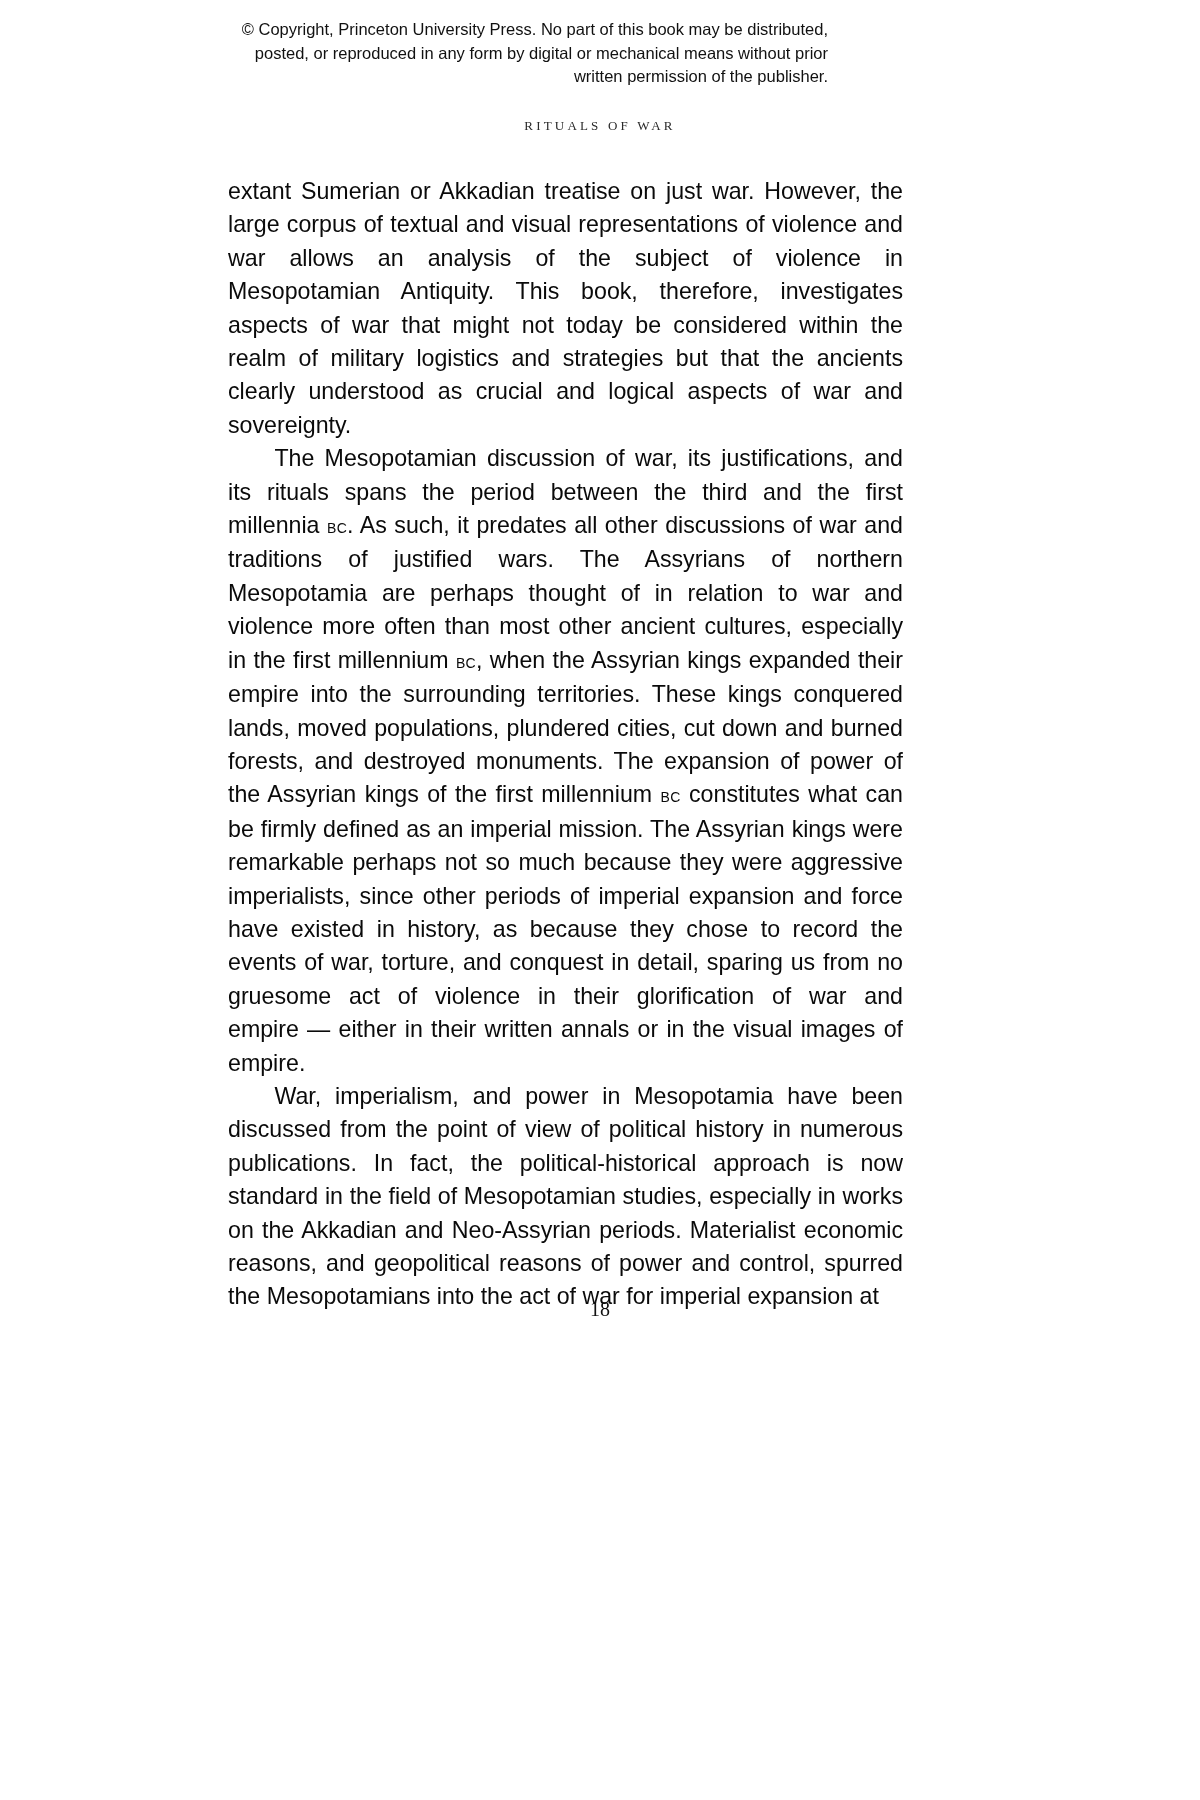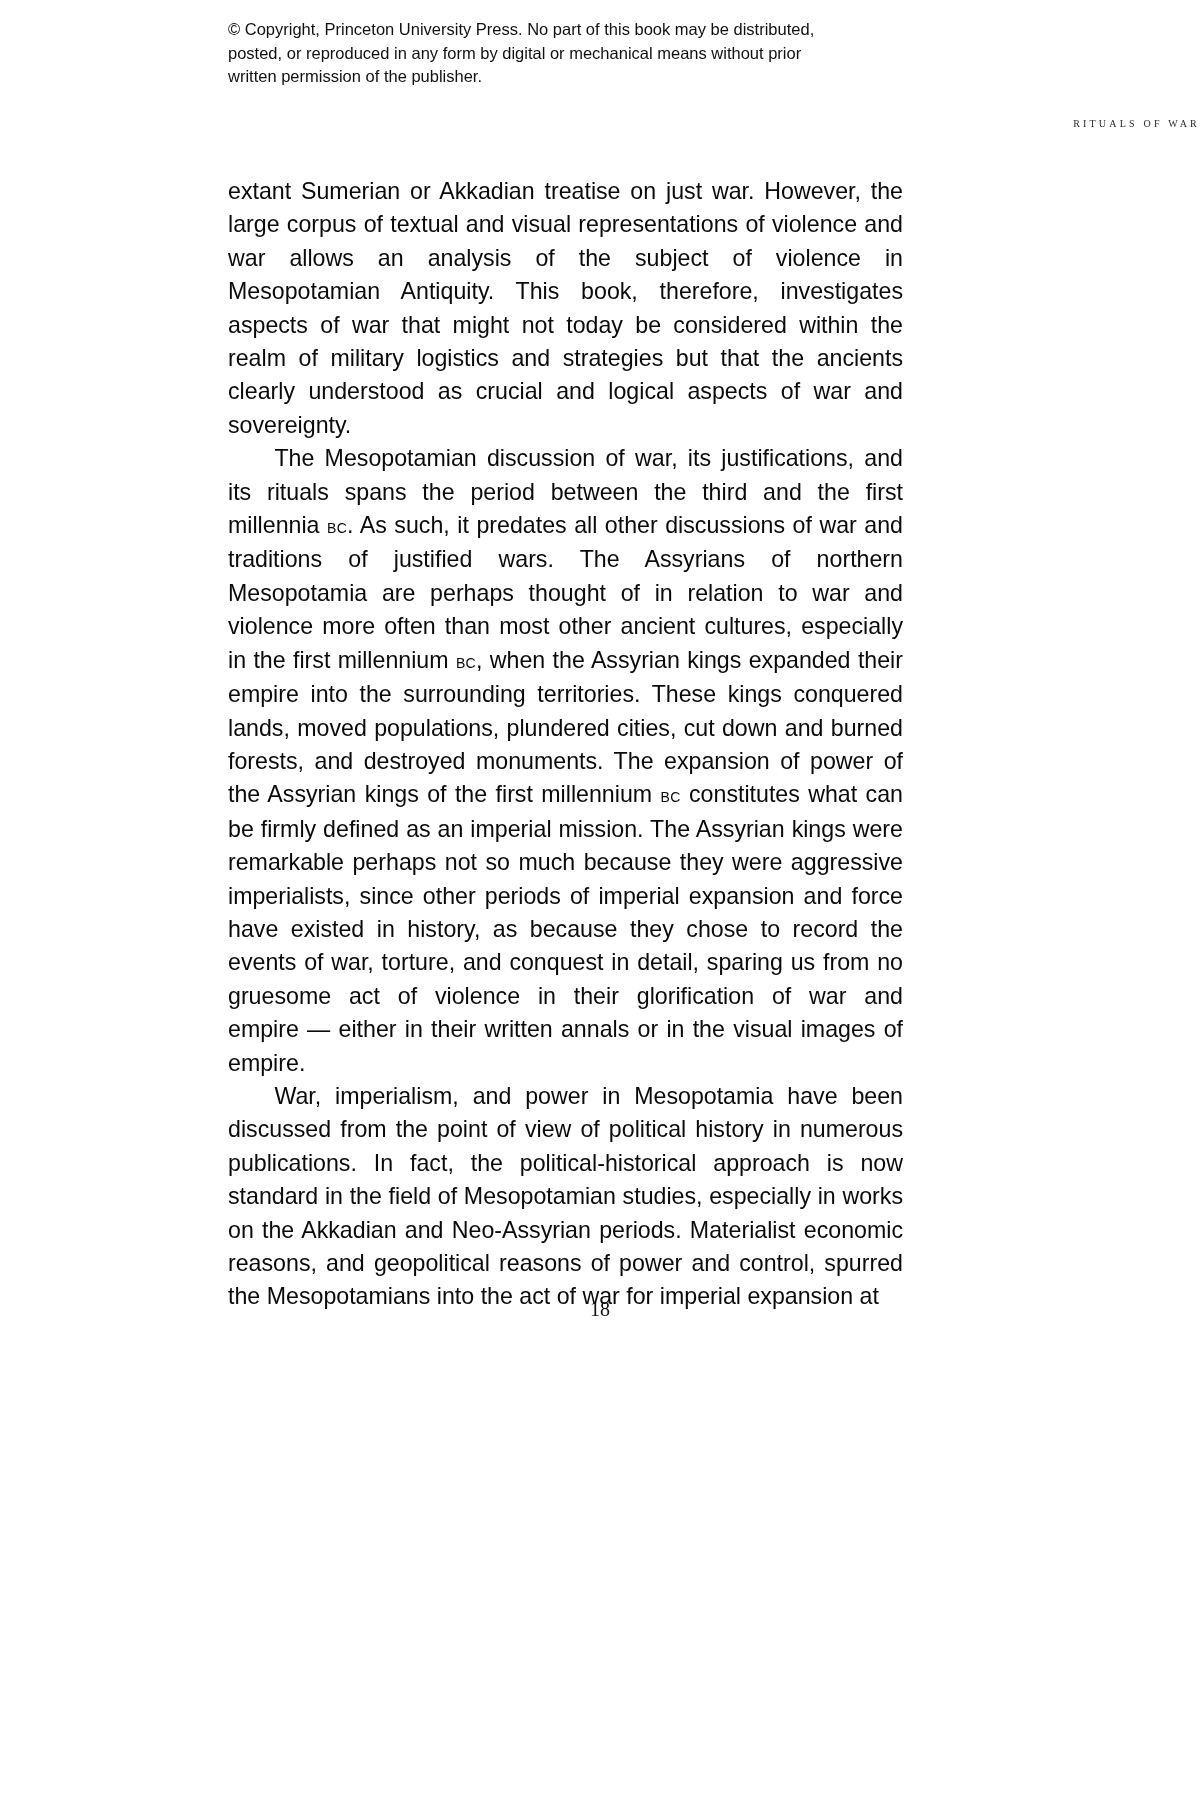--- a/index.html
+++ b/index.html
@@ -24,32 +24,32 @@
   
   .copyright {
     position: absolute;
     left: 228px;
     top: 18px;
     width: 600px;
     font-family: "Liberation Sans", sans-serif;
     font-size: 16.5px;
     line-height: 23.5px;
     color: #111111;
-    text-align: left;
+    text-align: right;
   }
 
   
   .running-head {
     position: absolute;
     left: 0;
     right: 0;
     top: 118px;
-    text-align: right;
+    text-align: center;
     font-family: "Liberation Serif", serif;
-    font-size: 10px;
+    font-size: 13px;
     letter-spacing: 3.2px;
     color: #2a2a2a;
     text-transform: uppercase;
   }
 
   
   .body-block {
     position: absolute;
     left: 228px;
     top: 175px;

